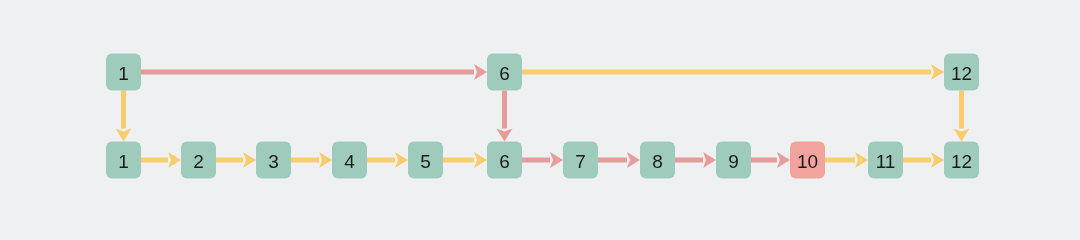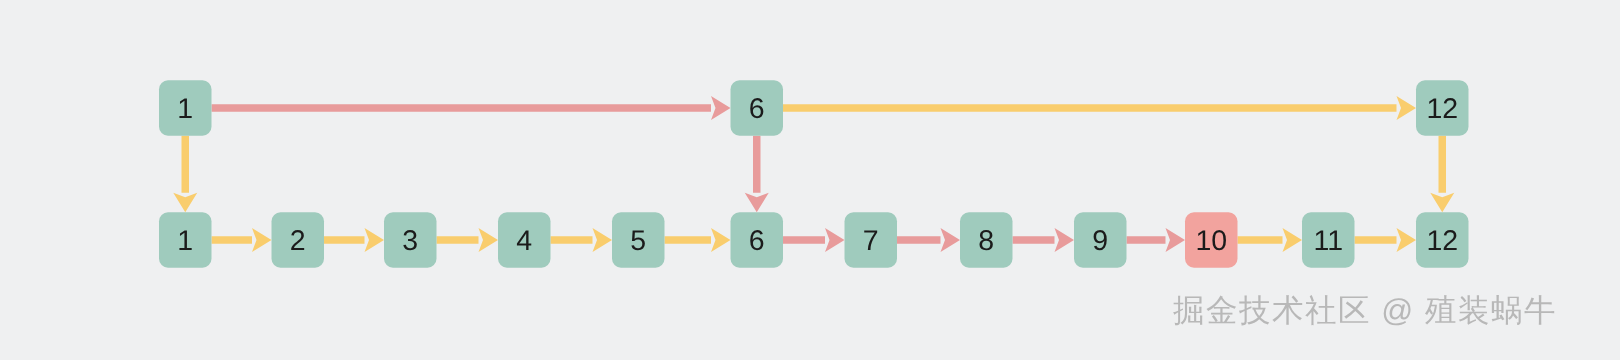--- a/index.html
+++ b/index.html
@@ -178,14 +178,13 @@
           <rect class="node-rect" x="868" y="141.5" width="35" height="37" rx="6" ry="6" fill="#9fcbbd"></rect>
           <text class="node-label" x="885.5" y="161" fill="#1b1b1b">11</text>
         </g>
         <g>
           <rect class="node-rect" x="944" y="141.5" width="35" height="37" rx="6" ry="6" fill="#9fcbbd"></rect>
           <text class="node-label" x="961.5" y="161" fill="#1b1b1b">12</text>
         </g>
       </g>
   </svg>
 
-  <div class="watermark-text" style="left: 782px; top: 193px; color: rgb(184, 184, 184);">掘金技术社区 @ 殖装蜗牛</div>
 </div>
 
 </body></html>

